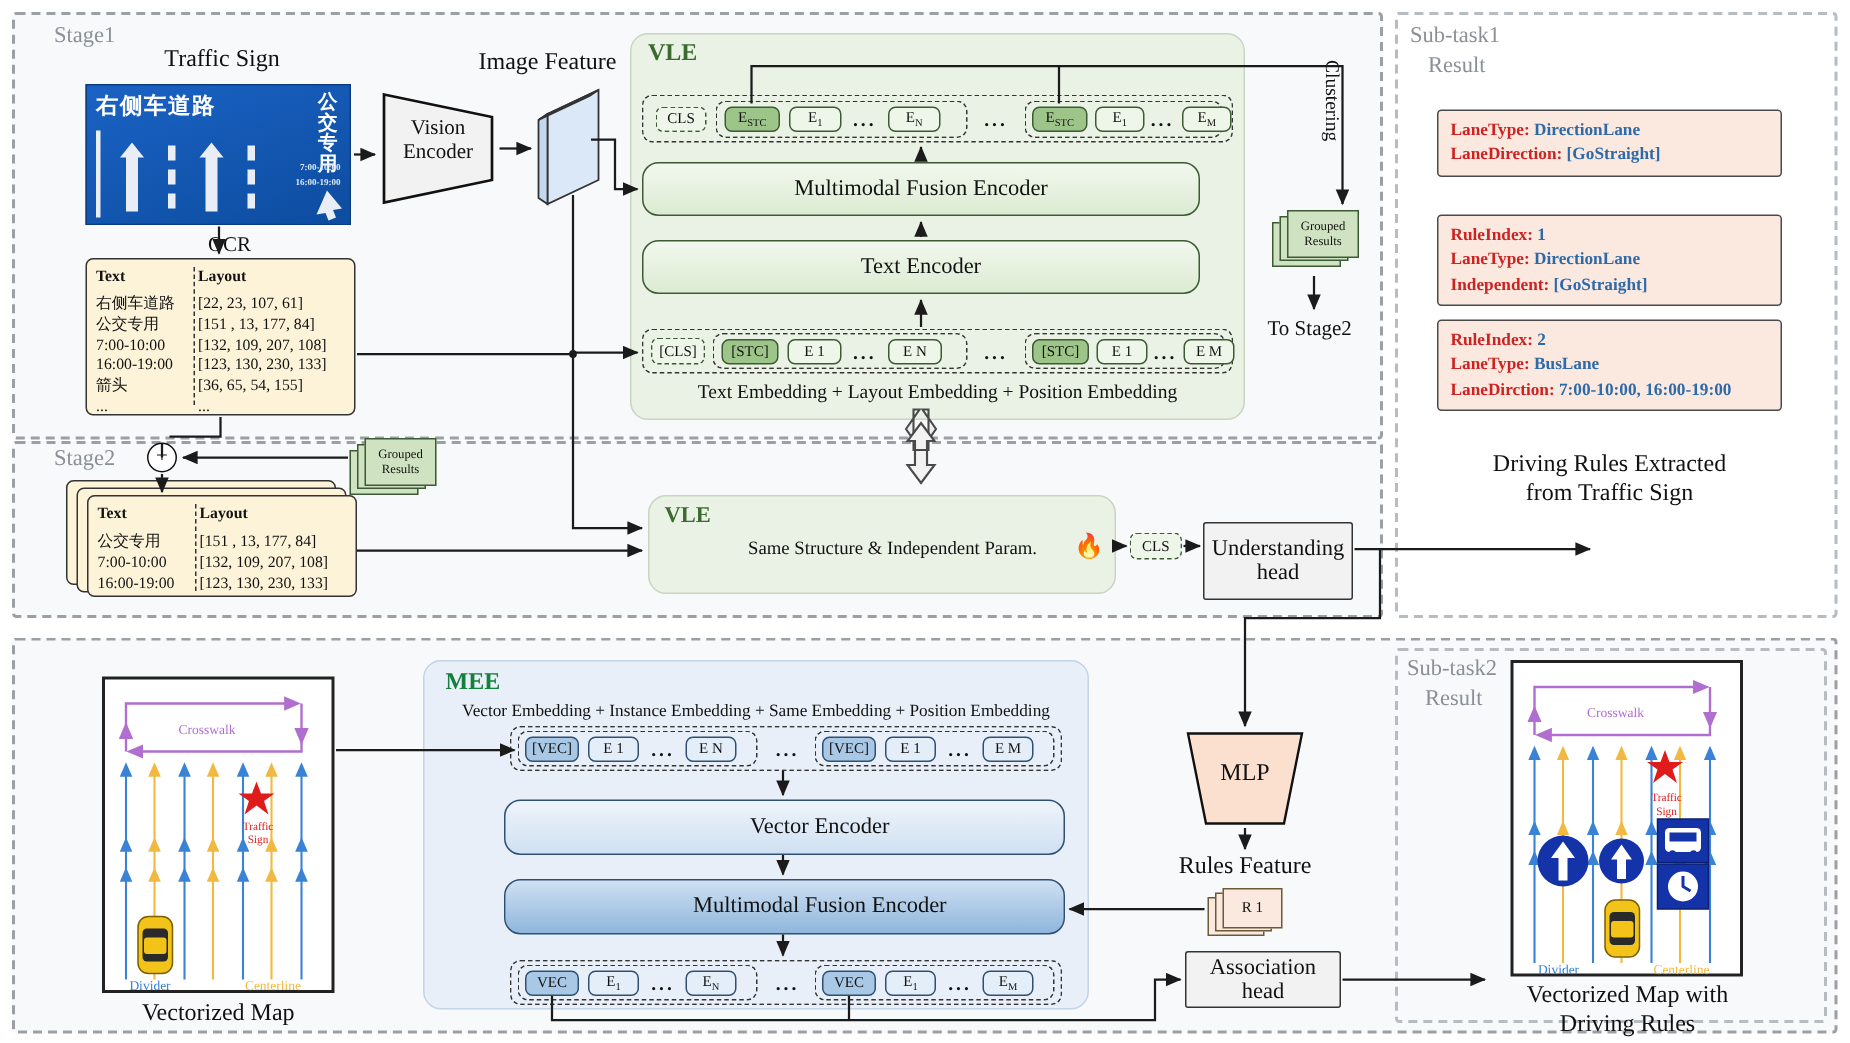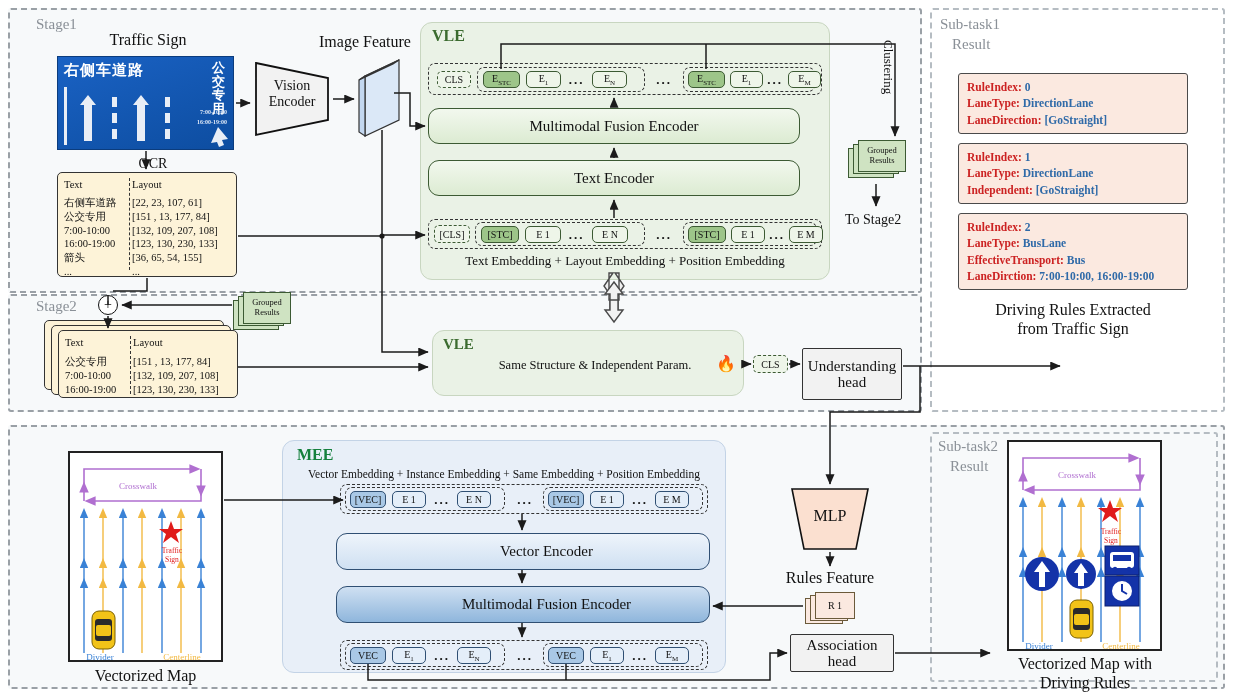--- a/index.html
+++ b/index.html
@@ -37,21 +37,21 @@
   .dots{display:flex;align-items:center;justify-content:center;font-size:13px;letter-spacing:2px;font-weight:bold;}
 
   .plainbox{border:1.6px solid #333;background:#f2f2f2;
        display:flex;align-items:center;justify-content:center;text-align:center;font-size:15px;line-height:1.1;}
   .rulebox{border:1.6px solid #4a4a4a;background:#fbe9e0;border-radius:3px;
        padding:5px 8px;font-size:11.5px;line-height:1.42;font-weight:bold;}
   .k{color:#cc2222;}
   .v{color:#2f6aa8;}
 
   .tbl{border:1.6px solid #333;background:#fdf3d8;border-radius:5px;}
-  .tbl .hd{font-weight:normal;}
+  .tbl .hd{font-weight:bold;}
   .tbl-row{display:flex;font-size:10.5px;line-height:1.32;}
   .tbl-c1{width:68px;}
   .vdash{position:absolute;border-left:1.6px dashed #333;}
 
   .stack-pg{position:absolute;border:1.3px solid #3c5a33;background:#cfe3c2;}
   .stack-pg.orange{border-color:#6b5a3a;background:#fbe9e0;}
   svg.ov{position:absolute;left:0;top:0;width:1233px;height:695px;pointer-events:none;}
   .ln{stroke:#1b1b1b;stroke-width:1.5;fill:none;}
   .mapbox{border:2px solid #222;background:#fff;}
 </style>
@@ -236,33 +236,31 @@
   <div class="stack-pg" style="left:10px;top:0;width:46px;height:30px;display:flex;align-items:center;justify-content:center;">
     <div style="font-size:8.5px;text-align:center;line-height:1.15;">
       <div>Grouped</div>
       <div>Results</div>
     </div>
   </div>
 </div>
 <div class="abs" style="left:845px;top:212px;font-size:14px;">To Stage2</div>
 
 <div class="abs rulebox" style="left:958px;top:73px;width:230px;">
-  <div><span class="k">RuleIndex:</span> <span class="v">0</span></div>
   <div><span class="k">LaneType:</span> <span class="v">DirectionLane</span></div>
   <div><span class="k">LaneDirection:</span> <span class="v">[GoStraight]</span></div>
 </div>
 <div class="abs rulebox" style="left:958px;top:143px;width:230px;">
   <div><span class="k">RuleIndex:</span> <span class="v">1</span></div>
   <div><span class="k">LaneType:</span> <span class="v">DirectionLane</span></div>
   <div><span class="k">Independent:</span> <span class="v">[GoStraight]</span></div>
 </div>
 <div class="abs rulebox" style="left:958px;top:213px;width:230px;">
   <div><span class="k">RuleIndex:</span> <span class="v">2</span></div>
   <div><span class="k">LaneType:</span> <span class="v">BusLane</span></div>
-  <div><span class="k">EffectiveTransport:</span> <span class="v">Bus</span></div>
   <div><span class="k">LaneDirction:</span> <span class="v">7:00-10:00, 16:00-19:00</span></div>
 </div>
 <div class="abs cap" style="left:948px;top:300px;width:250px;">
   <div>Driving Rules Extracted</div>
   <div>from Traffic Sign</div>
 </div>
 
 <div class="abs" style="left:98px;top:295px;width:20px;height:20px;border:1.6px solid #111;border-radius:50%;background:#fff;display:flex;align-items:center;justify-content:center;font-size:14px;">
   <span>+</span>
 </div>

